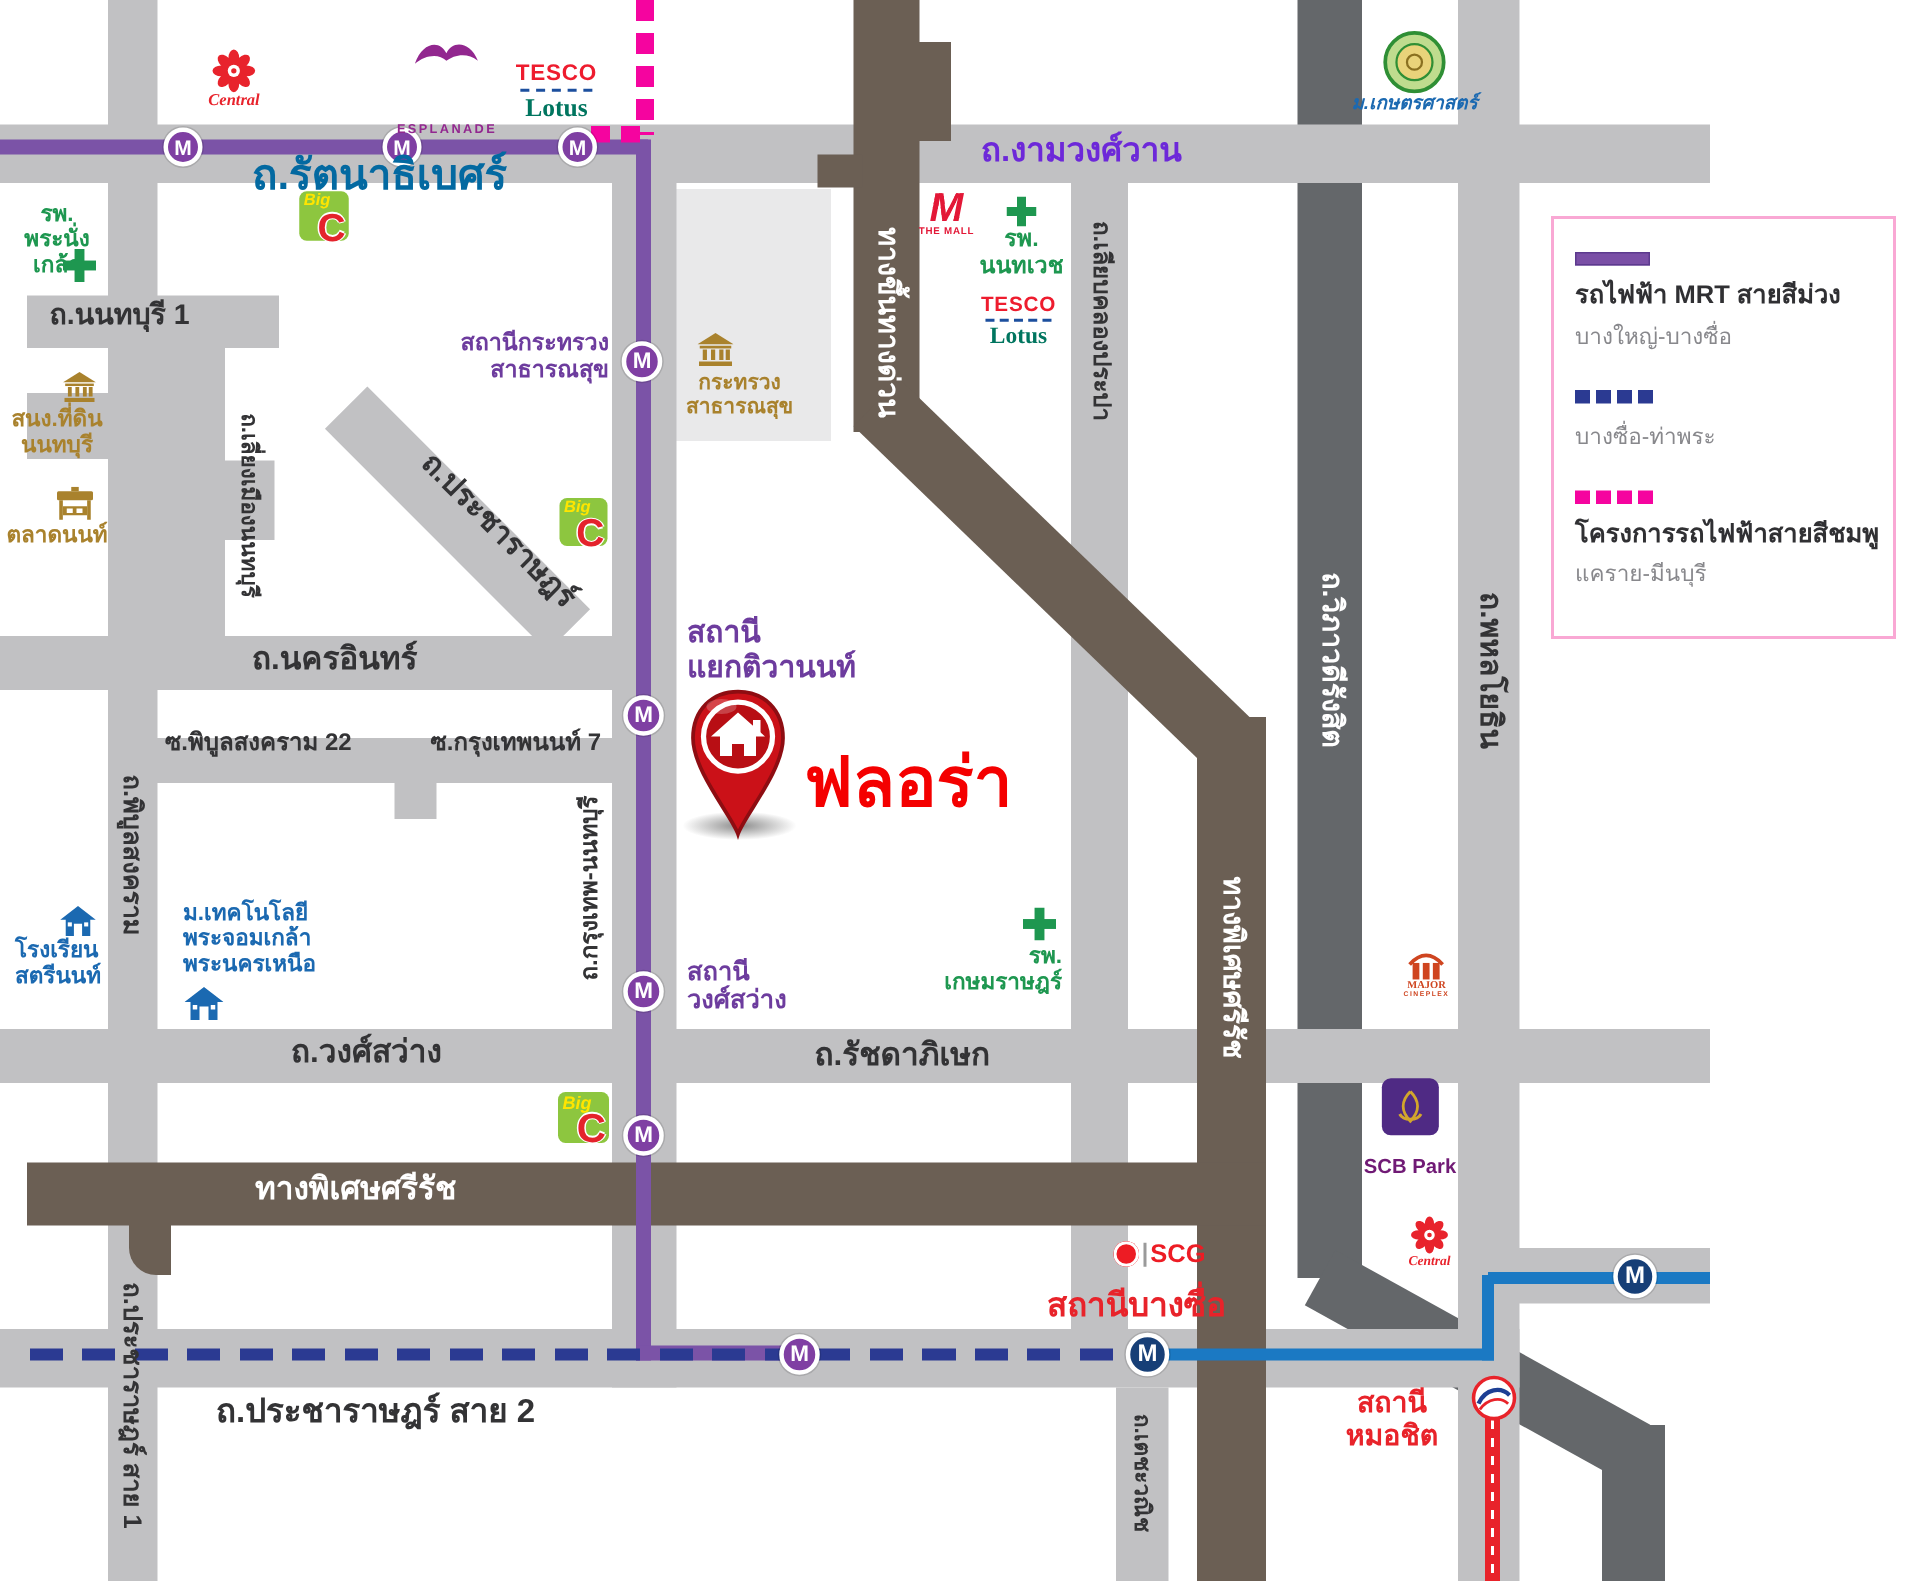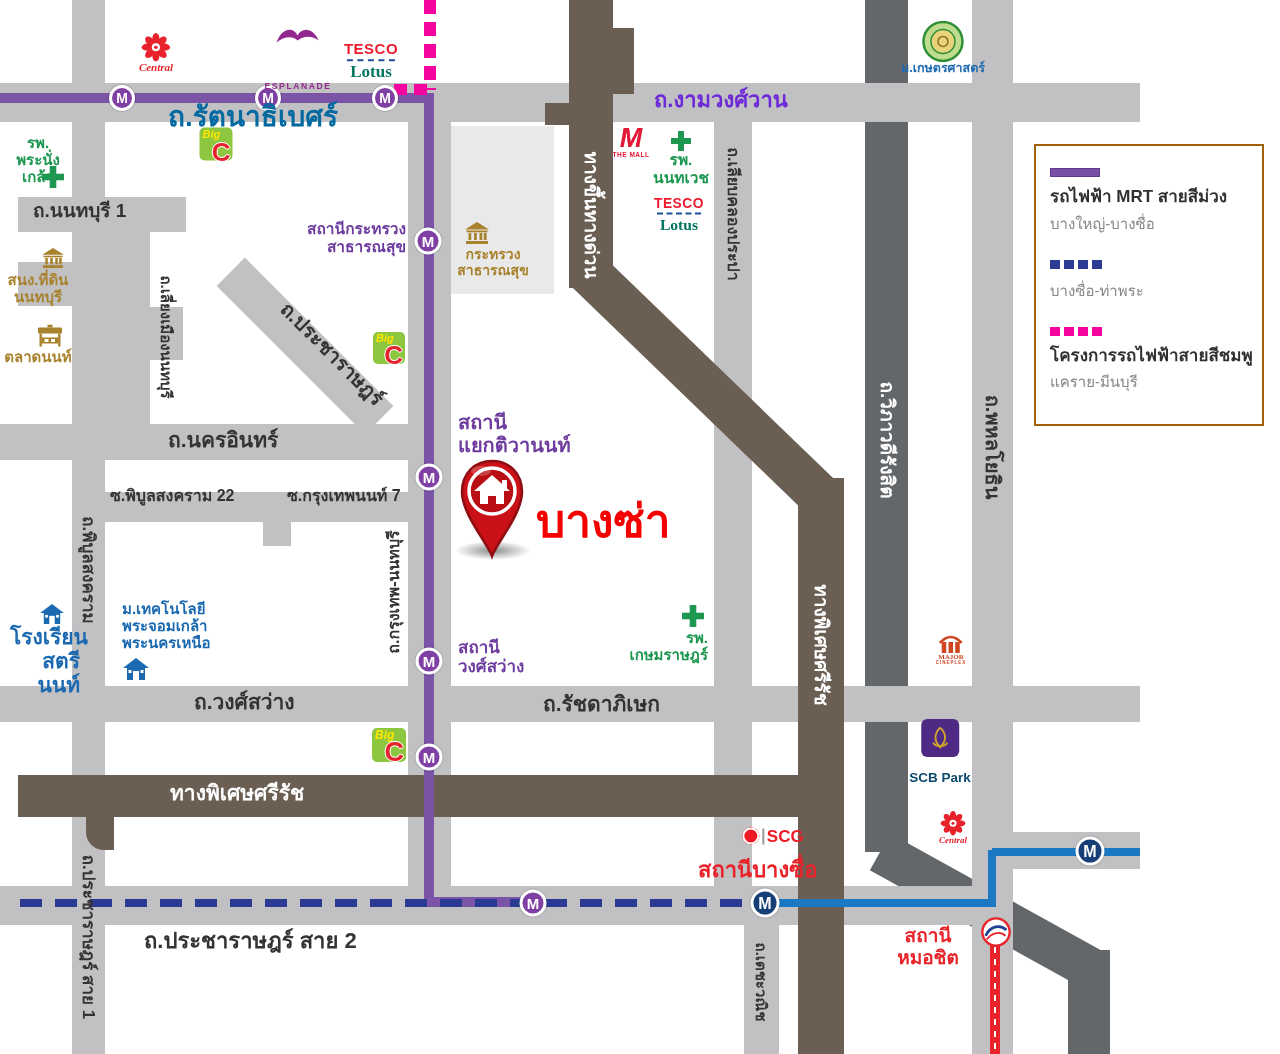--- a/index.html
+++ b/index.html
@@ -13,21 +13,21 @@
   .rail{z-index:4;}
   .station{position:absolute;z-index:6;border-radius:50%;color:#fff;font-weight:800;
            display:flex;align-items:center;justify-content:center;border:3px solid #fff;
            box-sizing:border-box;transform:translate(-50%,-50%);
            box-shadow:0 0 0 1px rgba(0,0,0,.12);}
   .maplabel{position:absolute;z-index:7;font-weight:700;white-space:pre-line;line-height:1.14;}
   .landmark{position:absolute;z-index:7;transform:translate(-50%,-50%);
             display:flex;flex-direction:column;align-items:center;line-height:1;}
   .landmark .cap{font-weight:700;text-align:center;line-height:1.05;}
   
-  #legend{position:absolute;z-index:9;background:#fff;border:2px solid #a16207;
+  #legend{position:absolute;z-index:9;background:#fff;border:2px solid #f9a8d4;
           box-sizing:border-box;padding:22px 2px 0 14px;}
   .lg-swatch{margin-bottom:10px;}
   .sw-purple{width:48px;height:7px;background:#7a4fa6;border:1px solid #5c3a8e;}
   .sw-blue{width:54px;height:9px;background:repeating-linear-gradient(90deg,#2b3a92 0 10px,transparent 10px 14px);}
   .sw-pink{width:54px;height:9px;background:repeating-linear-gradient(90deg,#f5049f 0 10px,transparent 10px 14px);}
   .lg-title{font-size:17px;font-weight:800;color:#303033;margin-bottom:5px;line-height:1.15;}
   .lg-sub{font-size:15px;color:#88888c;margin-bottom:24px;}
   
   #pin{position:absolute;left:452px;top:456px;z-index:8;}
   #pin-shadow{position:absolute;left:455px;top:541px;width:76px;height:19px;border-radius:50%;
@@ -60,21 +60,21 @@
   <div id="pin">
     <svg width="80" height="104" viewBox="0 0 80 104">
       <path d="M40,100 C36,88 10,58 10,36 C10,17 23,5 40,5 C57,5 70,17 70,36 C70,58 44,88 40,100 Z" fill="#cb1118" stroke="#8e0d12" stroke-width="2.5"></path>
       <circle cx="40" cy="35" r="23" fill="#b80e14" stroke="#ffffff" stroke-width="3.5"></circle>
       <rect x="50" y="24" width="5" height="9" fill="#ffffff"></rect>
       <path d="M40,19 L58,35 L52,35 L52,48 L28,48 L28,35 L22,35 Z" fill="#ffffff"></path>
       <rect x="36" y="40" width="8" height="8" fill="#b80e14"></rect>
       <ellipse cx="29" cy="15" rx="10" ry="5" fill="#ffffff" opacity="0.22"></ellipse>
     </svg>
   </div>
-  <div id="flora-label">บางซ่า</div>
+  <div id="flora-label">ฟลอร่า</div>
 
 <div class="road dark" style="left: 865px; top: 0px; width: 43px; height: 852px; background: rgb(100, 103, 106);"></div>
     <div class="road dark" style="left: 865px; top: 889px; width: 240px; height: 42px; background: rgb(100, 103, 106); transform: rotate(29deg);"></div>
     <div class="road dark" style="left: 1068px; top: 950px; width: 42px; height: 104px; background: rgb(100, 103, 106);"></div>
     <div class="road block" style="left: 448px; top: 126px; width: 106px; height: 168px; background: rgb(233, 233, 234);"></div>
     <div class="road " style="left: 0px; top: 83px; width: 1140px; height: 39px; background: rgb(193, 193, 195);"></div>
     <div class="road " style="left: 72px; top: 0px; width: 33px; height: 1054px; background: rgb(193, 193, 195);"></div>
     <div class="road " style="left: 18px; top: 197px; width: 168px; height: 35px; background: rgb(193, 193, 195);"></div>
     <div class="road " style="left: 104px; top: 222px; width: 46px; height: 204px; background: rgb(193, 193, 195);"></div>
     <div class="road " style="left: 18px; top: 262px; width: 132px; height: 44px; background: rgb(193, 193, 195);"></div>
@@ -148,21 +148,21 @@
 สาธารณสุข</div>
     <div class="maplabel" style="font-size: 14px; color: rgb(169, 130, 45); width: 106px; text-align: center; left: 440px; top: 247px;">กระทรวง
 สาธารณสุข</div>
     <div class="maplabel" style="font-size: 15.5px; color: rgb(30, 151, 80); width: 82px; text-align: center; left: 640px; top: 151px;">รพ.
 นนทเวช</div>
     <div class="maplabel" style="font-size: 20px; color: rgb(109, 60, 158); left: 458px; top: 411px;">สถานี
 แยกติวานนท์</div>
     <div class="maplabel" style="font-size: 15px; color: rgb(27, 105, 177); left: 122px; top: 600px;">ม.เทคโนโลยี
 พระจอมเกล้า
 พระนครเหนือ</div>
-    <div class="maplabel" style="font-size: 21px; color: rgb(27, 105, 177); width: 70px; text-align: right; left: 10px; top: 625px;">โรงเรียน
+    <div class="maplabel" style="font-size: 15px; color: rgb(27, 105, 177); width: 70px; text-align: left; left: 10px; top: 625px;">โรงเรียน
 สตรีนนท์</div>
     <div class="maplabel" style="font-size: 17px; color: rgb(109, 60, 158); left: 458px; top: 638px;">สถานี
 วงศ์สว่าง</div>
     <div class="maplabel" style="font-size: 15px; color: rgb(30, 151, 80); width: 94px; text-align: right; left: 614px; top: 629px;">รพ.
 เกษมราษฎร์</div>
     <div class="maplabel" style="font-size: 22px; color: rgb(232, 35, 42); left: 698px; top: 857px;">สถานีบางซื่อ</div>
     <div class="maplabel" style="font-size: 19px; color: rgb(232, 35, 42); width: 74px; text-align: center; left: 891px; top: 925px;">สถานี
 หมอชิต</div>
     <div class="landmark" style="left: 156px; top: 53px;">
       <svg width="30" height="30" viewBox="0 0 34 34">
@@ -252,21 +252,21 @@
       <svg width="20" height="20" viewBox="0 0 20 20">
       <rect x="7" y="0" width="6" height="20" fill="#1e9750"></rect>
         <rect x="0" y="7" width="20" height="6" fill="#1e9750"></rect>
       </svg>
     </div>
     <div class="landmark" style="left: 679px; top: 215px;">
       <div class="cap" style="color:#ee1c2e;font-size:13.8px;font-weight:800;letter-spacing:.5px;">TESCO</div>
       <div style="width:44.160000000000004px;border-top:2.5px dashed #1c4f9e;margin:2px 0;"></div>
       <div class="cap" style="color:#00755f;font-size:15.64px;font-family:'Liberation Serif',serif;font-weight:700;">Lotus</div>
     </div>
-    <div class="landmark" style="left: 943px; top: 48px;">
+    <div class="landmark" style="left: 943px; top: 48px; font-style: italic;">
       <svg width="42" height="42" viewBox="0 0 42 42">
       <circle cx="21" cy="21" r="19.5" fill="#bfdc8e" stroke="#2f8f35" stroke-width="2.5"></circle>
       <circle cx="21" cy="21" r="12" fill="#e9d37a" stroke="#2f8f35" stroke-width="1.5"></circle>
       <circle cx="21" cy="21" r="5" fill="none" stroke="#8a7020" stroke-width="1.5"></circle>
       </svg>
       <div class="cap" style="color:#1b69b1;font-size:12.5px;">ม.เกษตรศาสตร์</div>
     </div>
     <div class="landmark" style="left: 52px; top: 614px;">
       <svg width="24" height="20" viewBox="0 0 26 22" fill="#1b69b1">
       <path d="M13,0 L26,10 L22,10 L22,22 L4,22 L4,10 L0,10 Z"></path>
@@ -296,21 +296,21 @@
         text-shadow:-1px 0 #fff,1px 0 #fff,0 -1px #fff,0 1px #fff;">C</span>
       </div>
     </div>
     <div class="landmark" style="left: 940px; top: 752px;">
       <div style="width:38px;height:38px;background:#4f2a84;border-radius:6px;display:flex;align-items:center;justify-content:center;">
       <svg width="30" height="30" viewBox="0 0 38 38" fill="none" stroke="#d2a62c" stroke-width="2.5">
       <path d="M19,6 C11,14 11,23 19,31 C27,23 27,14 19,6"></path>
           <path d="M10,25 C13,31 25,31 28,25"></path>
         </svg>
       </div>
-      <div class="cap" style="color:#0c4a6e;font-size:13.5px;margin-top:14px;">SCB Park</div>
+      <div class="cap" style="color:#701a75;font-size:13.5px;margin-top:14px;">SCB Park</div>
     </div>
     <div class="landmark" style="left: 953px; top: 828px;">
       <svg width="26" height="26" viewBox="0 0 34 34">
         <ellipse cx="17" cy="7.5" rx="4.1" ry="6.6" fill="#e8232c" transform="rotate(0 17 17)"></ellipse>
         <ellipse cx="17" cy="7.5" rx="4.1" ry="6.6" fill="#e8232c" transform="rotate(45 17 17)"></ellipse>
         <ellipse cx="17" cy="7.5" rx="4.1" ry="6.6" fill="#e8232c" transform="rotate(90 17 17)"></ellipse>
         <ellipse cx="17" cy="7.5" rx="4.1" ry="6.6" fill="#e8232c" transform="rotate(135 17 17)"></ellipse>
         <ellipse cx="17" cy="7.5" rx="4.1" ry="6.6" fill="#e8232c" transform="rotate(180 17 17)"></ellipse>
         <ellipse cx="17" cy="7.5" rx="4.1" ry="6.6" fill="#e8232c" transform="rotate(225 17 17)"></ellipse>
         <ellipse cx="17" cy="7.5" rx="4.1" ry="6.6" fill="#e8232c" transform="rotate(270 17 17)"></ellipse>

